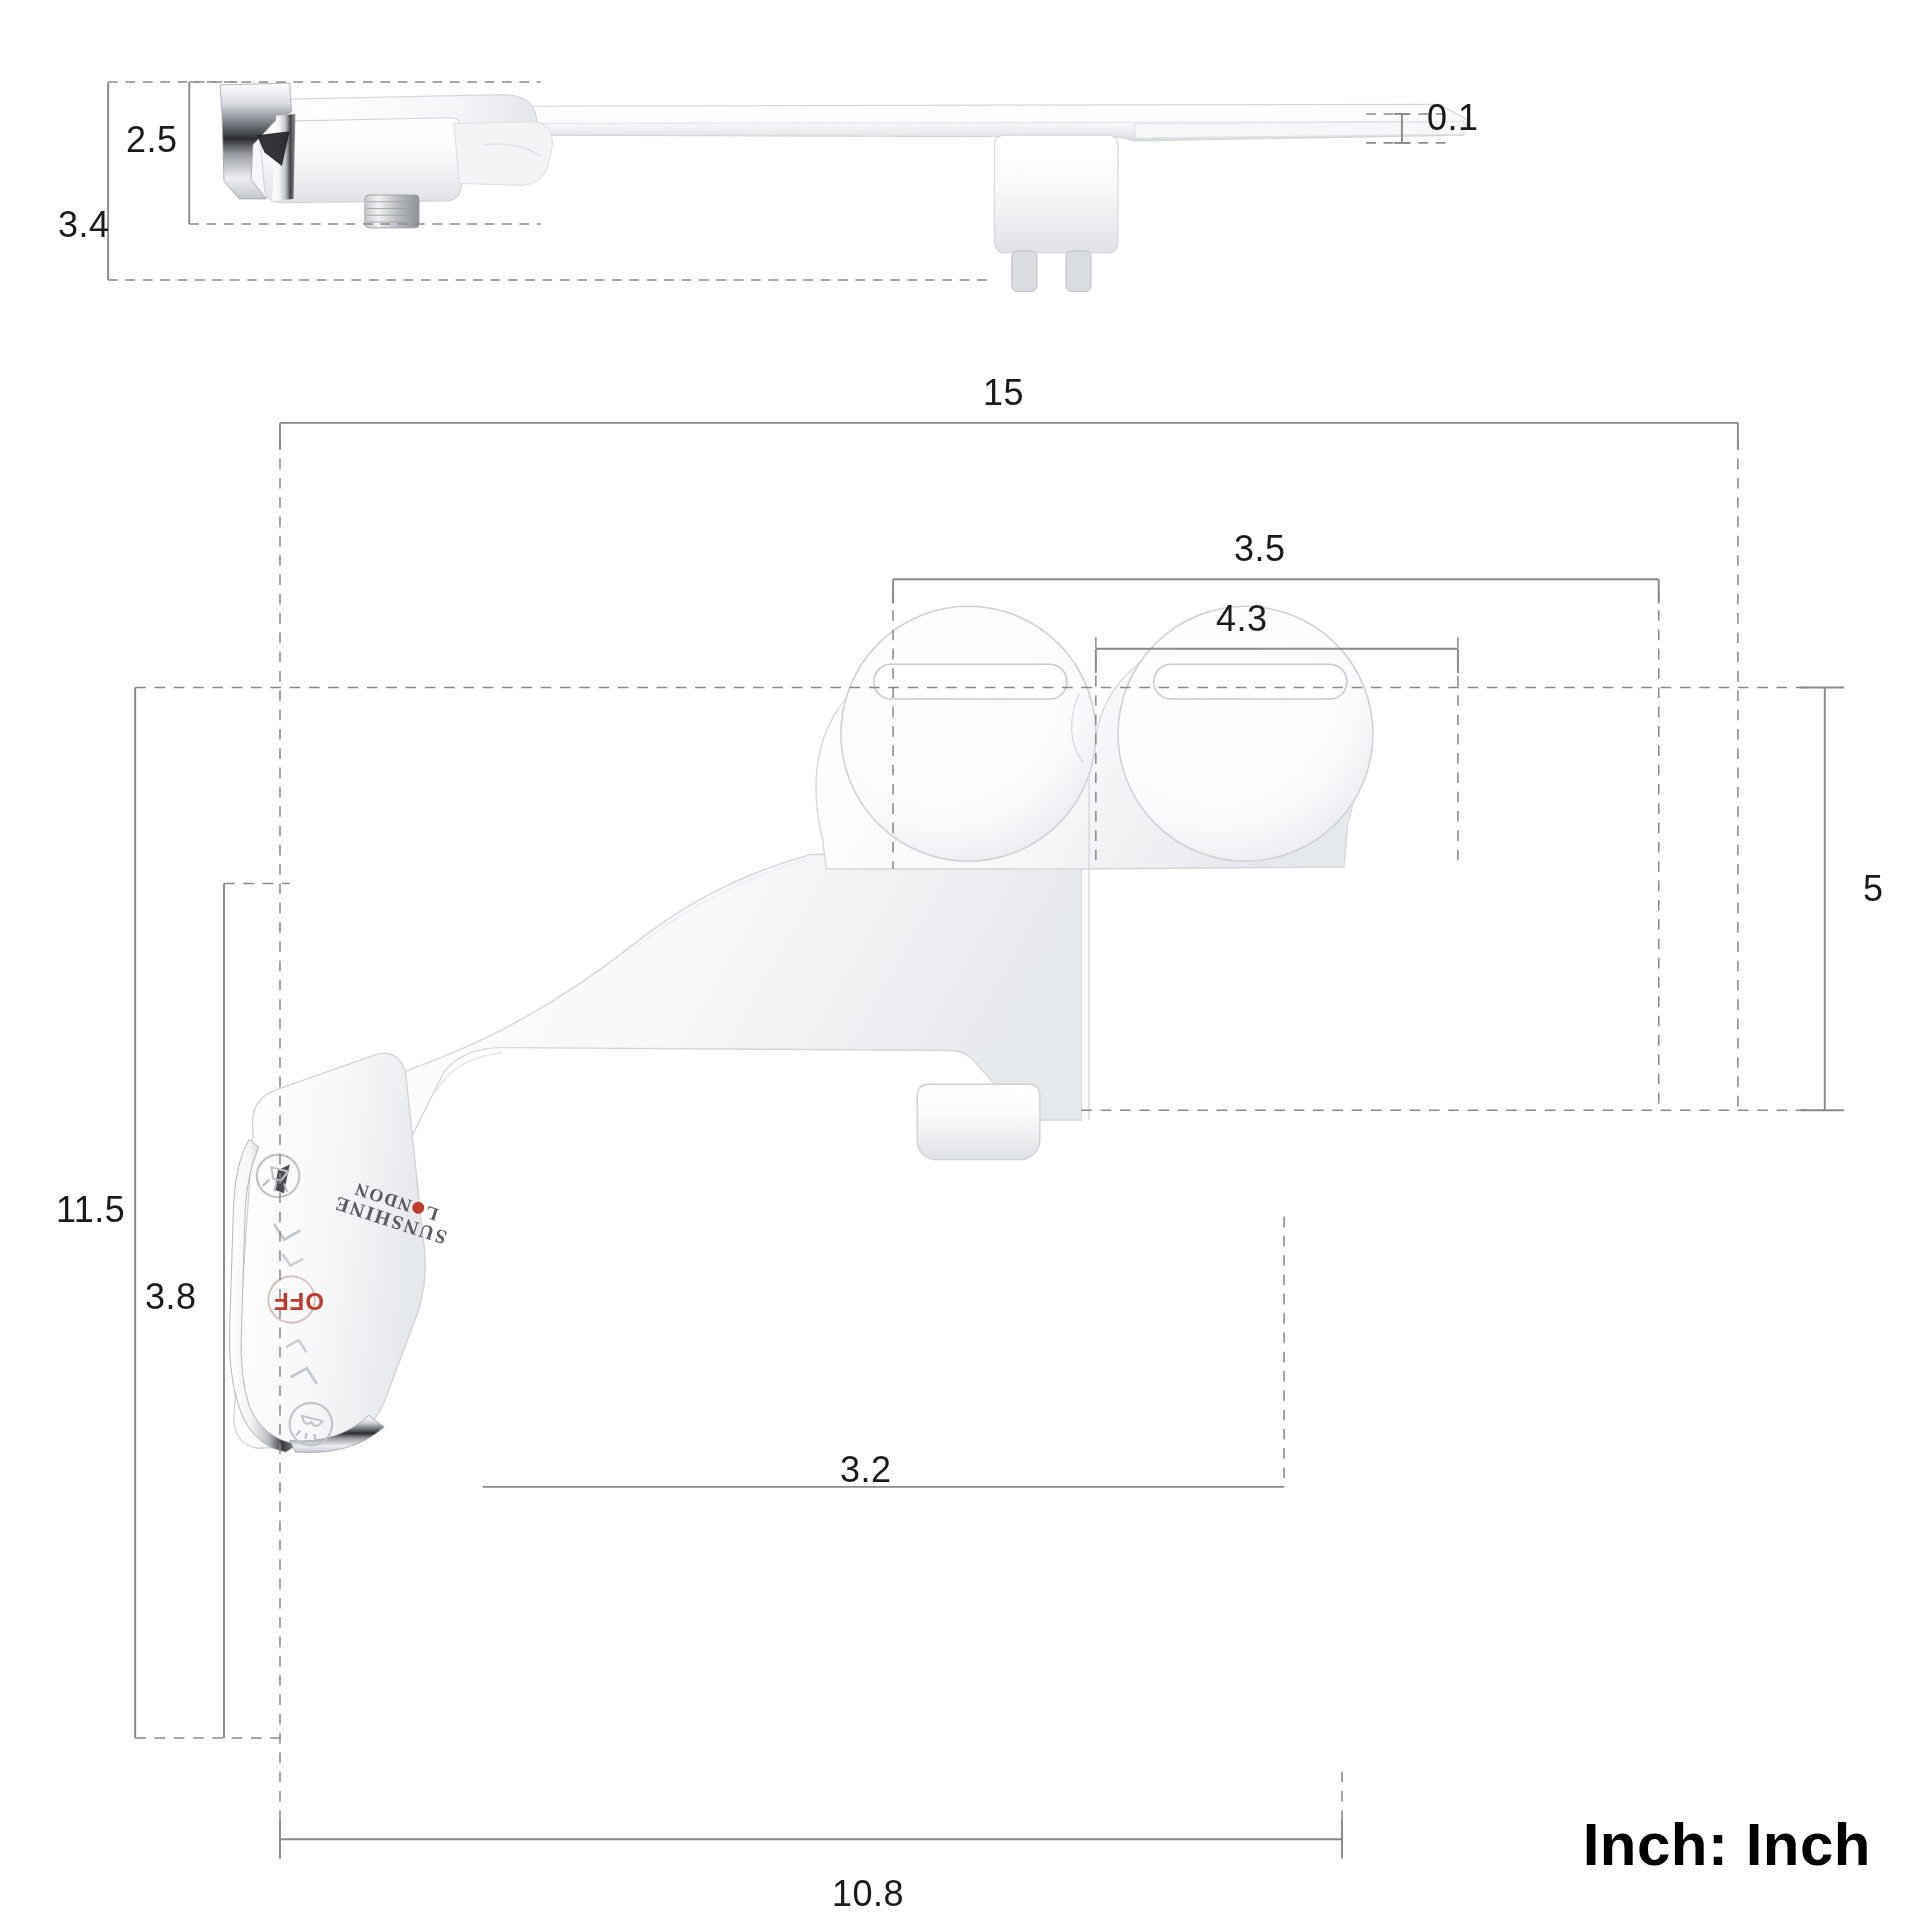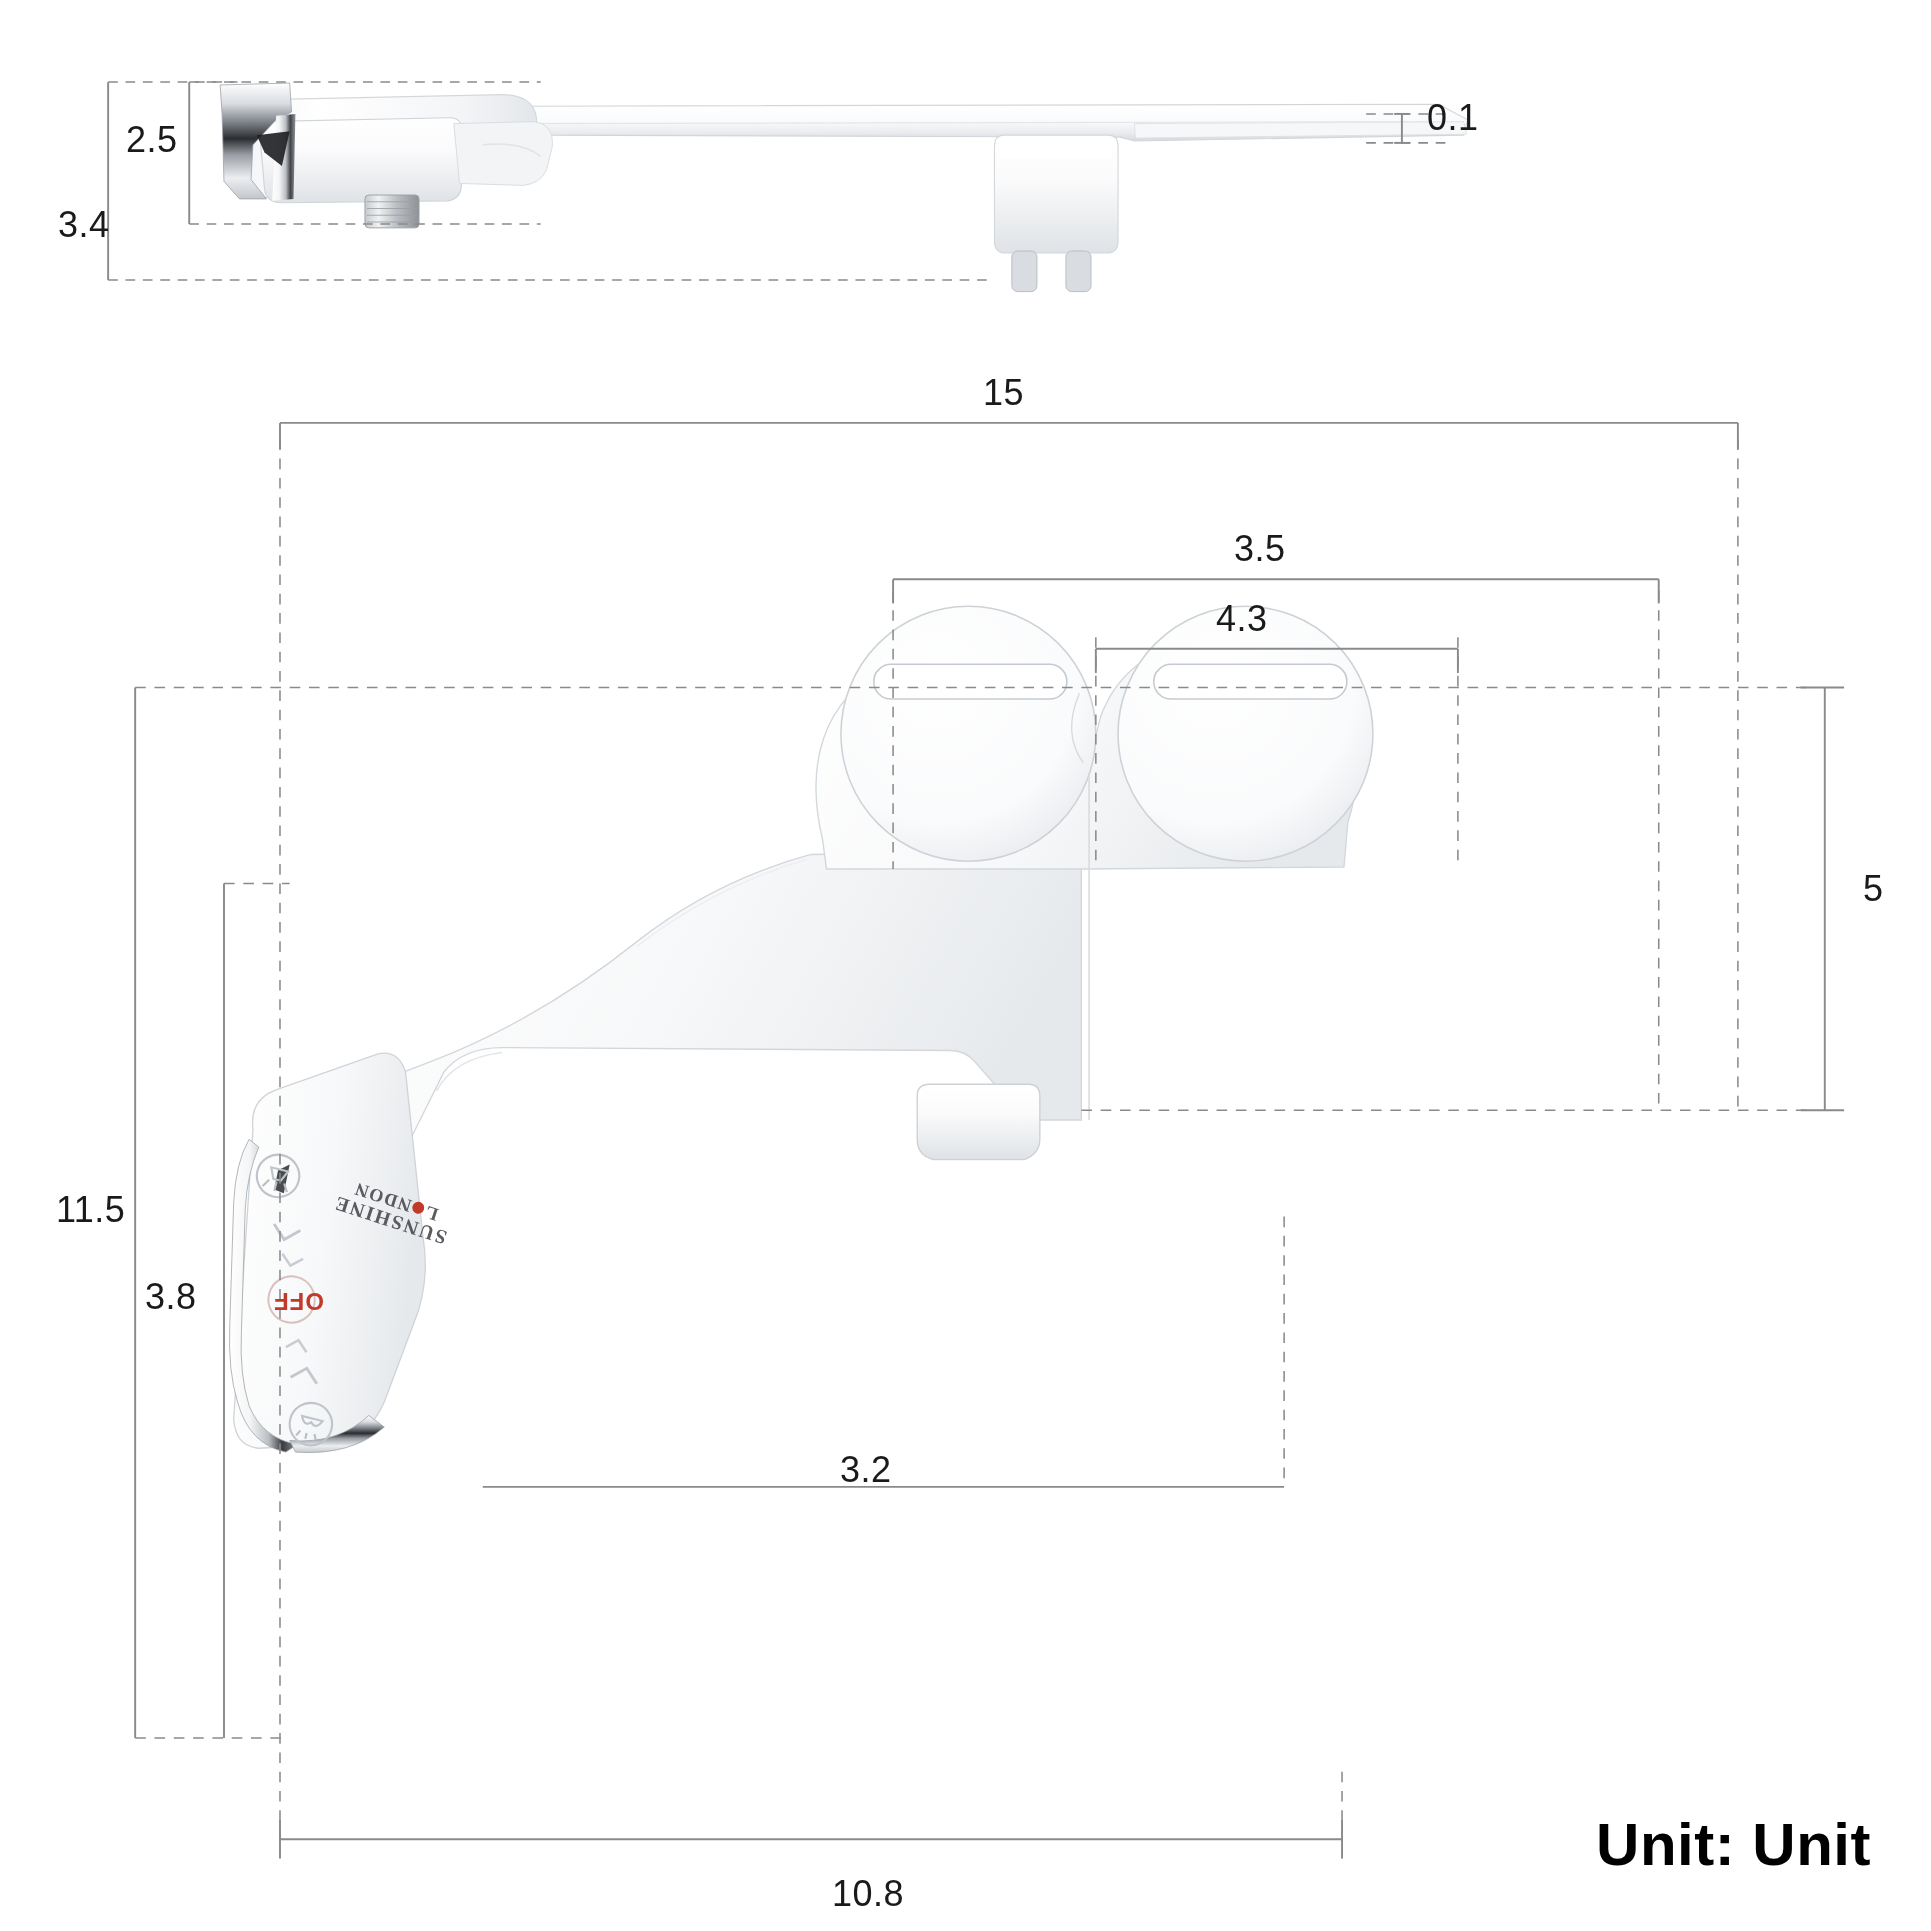--- a/index.html
+++ b/index.html
@@ -349,16 +349,16 @@
   <div class="dimtext" style="left:840px;top:1452px;">3.2</div>
   <div class="dimtext" style="left:832px;top:1876px;">10.8</div>
 
   <div class="brand" style="left:311px;top:1190px;width:164px;">
     <span class="b-top">SUNSHINE</span>
     <span class="b-bot">L<span class="dot"></span>NDON</span>
   </div>
 
   <div class="ctrl-off" style="left:273px;top:1287px;">OFF</div>
 
-  <div class="unit-label">Unit: Unit</div>
+  <div class="unit-label">Inch: Inch</div>
 
 </div>
 
 
 </body></html>

